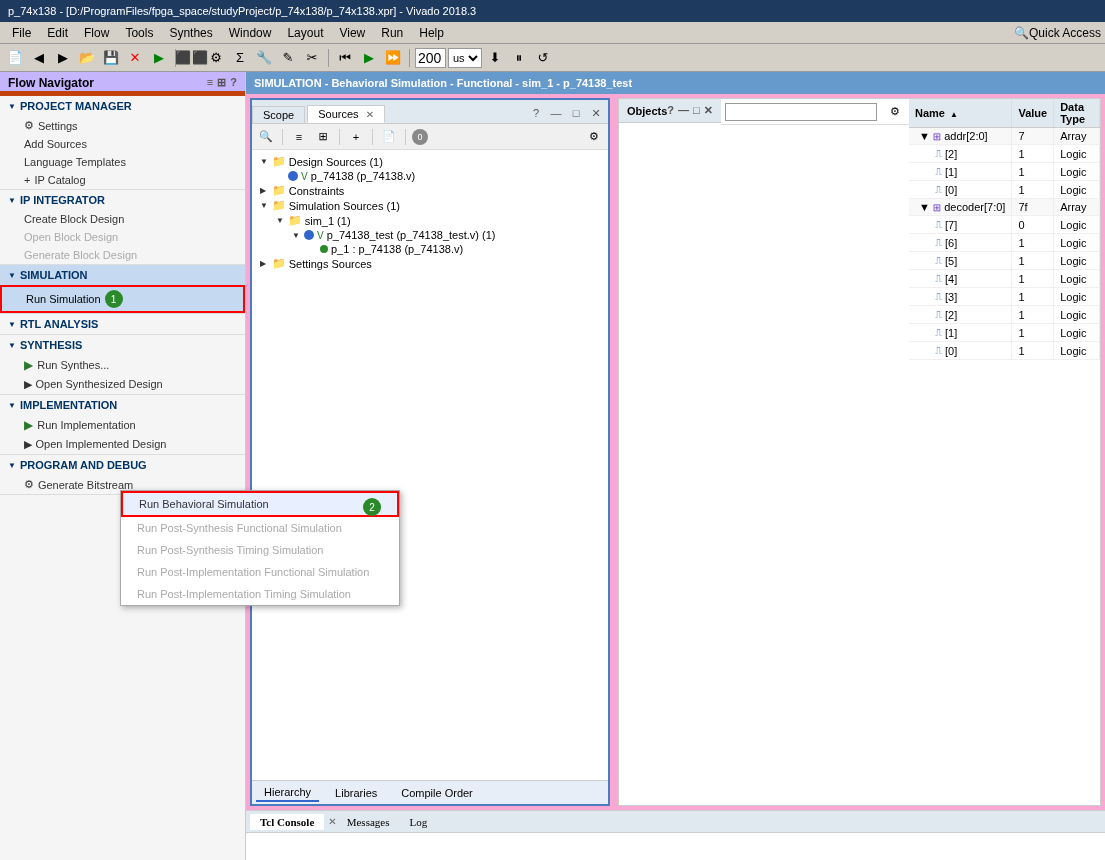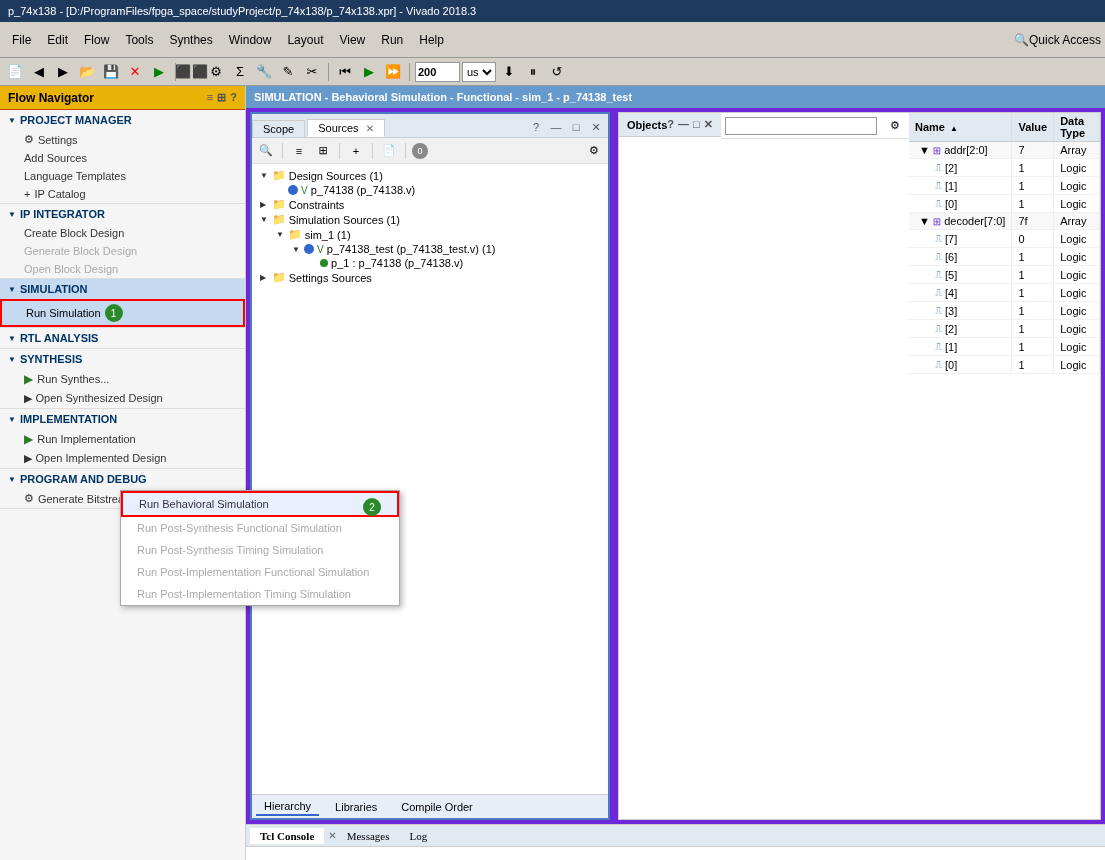--- a/index.html
+++ b/index.html
@@ -2,52 +2,52 @@
 <html><head>
   <meta charset="utf-8">
   <style>
     * { box-sizing: border-box; margin: 0; padding: 0; }
     body { font-family: 'Segoe UI', Arial, sans-serif; font-size: 12px; background: #f0f0f0; overflow: hidden; width: 1105px; height: 860px; }
 
     
     .title-bar { background: #1e3a5f; color: white; padding: 3px 8px; font-size: 11px; height: 22px; display: flex; align-items: center; }
 
     
-    .menu-bar { background: #d4d0c8; border-bottom: 1px solid #999; height: 36px; display: flex; align-items: center; padding: 0 4px; }
+    .menu-bar { background: #d4d0c8; border-bottom: 1px solid #999; height: 22px; display: flex; align-items: center; padding: 0 4px; }
     .menu-item { padding: 2px 8px; font-size: 12px; cursor: pointer; color: #000; }
     .quick-access { margin-left: auto; display: flex; align-items: center; font-size: 12px; }
 
     
     .toolbar { background: #d4d0c8; border-bottom: 1px solid #999; height: 28px; display: flex; align-items: center; padding: 0 4px; gap: 2px; }
     .tb-btn { width: 22px; height: 22px; display: flex; align-items: center; justify-content: center; cursor: pointer; border: 1px solid transparent; font-size: 13px; }
     .tb-sep { width: 1px; height: 18px; background: #999; margin: 0 3px; }
-    .tb-input { width: 45px; height: 20px; border: 1px solid #999; padding: 0 2px; font-size: 11px; font-weight: bold; }
+    .tb-input { width: 31px; height: 20px; border: 1px solid #999; padding: 0 2px; font-size: 14px; }
     .tb-select { height: 20px; border: 1px solid #999; font-size: 11px; background: white; }
 
     
     .main-layout { display: flex; height: calc(860px - 22px - 22px - 28px); }
 
     
     .flow-nav { width: 246px; background: #f5f5f5; border-right: 1px solid #ccc; display: flex; flex-direction: column; overflow-y: auto; }
-    .flow-nav-header { background: #eab308; padding: 4px 8px; font-size: 12px; font-weight: bold; display: flex; align-items: center; justify-content: space-between; border-bottom: 1px solid #c2410c; height: 24px; }
+    .flow-nav-header { background: #c4b5fd; padding: 4px 8px; font-size: 12px; font-weight: bold; display: flex; align-items: flex-start; justify-content: space-between; border-bottom: 5px solid #c2410c; height: 24px; }
     .flow-nav-header-icons { display: flex; gap: 4px; color: #555; font-size: 11px; }
 
     .nav-section { border-bottom: 1px solid #ddd; }
     .nav-section-header { padding: 4px 8px; font-weight: bold; font-size: 11px; color: #003366; cursor: pointer; display: flex; align-items: center; gap: 4px; }
     .nav-section-header .triangle { font-size: 8px; }
     .nav-item { padding: 3px 8px 3px 24px; font-size: 11px; cursor: pointer; color: #333; }
     .nav-item.disabled { color: #aaa; }
     .nav-item.with-icon { display: flex; align-items: center; gap: 4px; }
     .nav-item .green-arrow { color: #2a7a2a; font-size: 12px; }
 
     
     .nav-simulation-active { background: #c5d9f1; }
 
     
-    .content-area { flex: 1; display: flex; flex-direction: column; background: #6d28d9; }
+    .content-area { flex: 1; display: flex; flex-direction: column; background: #f9a8d4; }
 
     
     .sim-header { background: #6699cc; color: white; padding: 3px 8px; font-size: 11px; height: 22px; display: flex; align-items: center; font-weight: bold; }
 
     
     .panels-row { display: flex; flex: 1; overflow: hidden; }
 
     
     .sources-panel { width: 360px; background: white; border: 2px solid #4a7cbf; display: flex; flex-direction: column; margin: 4px; }
     .panel-tabs { display: flex; background: #e0e8f0; border-bottom: 1px solid #ccc; height: 24px; align-items: flex-end; }
@@ -207,22 +207,22 @@
         <span>+</span> IP Catalog
       </div>
     </div>
 
     <div class="nav-section">
       <div class="nav-section-header">
         <span class="triangle">▼</span>
         <span>IP INTEGRATOR</span>
       </div>
       <div class="nav-item">Create Block Design</div>
+      <div class="nav-item disabled">Open Block Design</div>
       <div class="nav-item disabled">Generate Block Design</div>
-      <div class="nav-item disabled">Open Block Design</div>
     </div>
 
     <div class="nav-section">
       <div class="nav-section-header nav-simulation-active">
         <span class="triangle">▼</span>
         <span>SIMULATION</span>
       </div>
       <div class="run-sim-item">
         Run Simulation
         <span class="num-badge">1</span>

